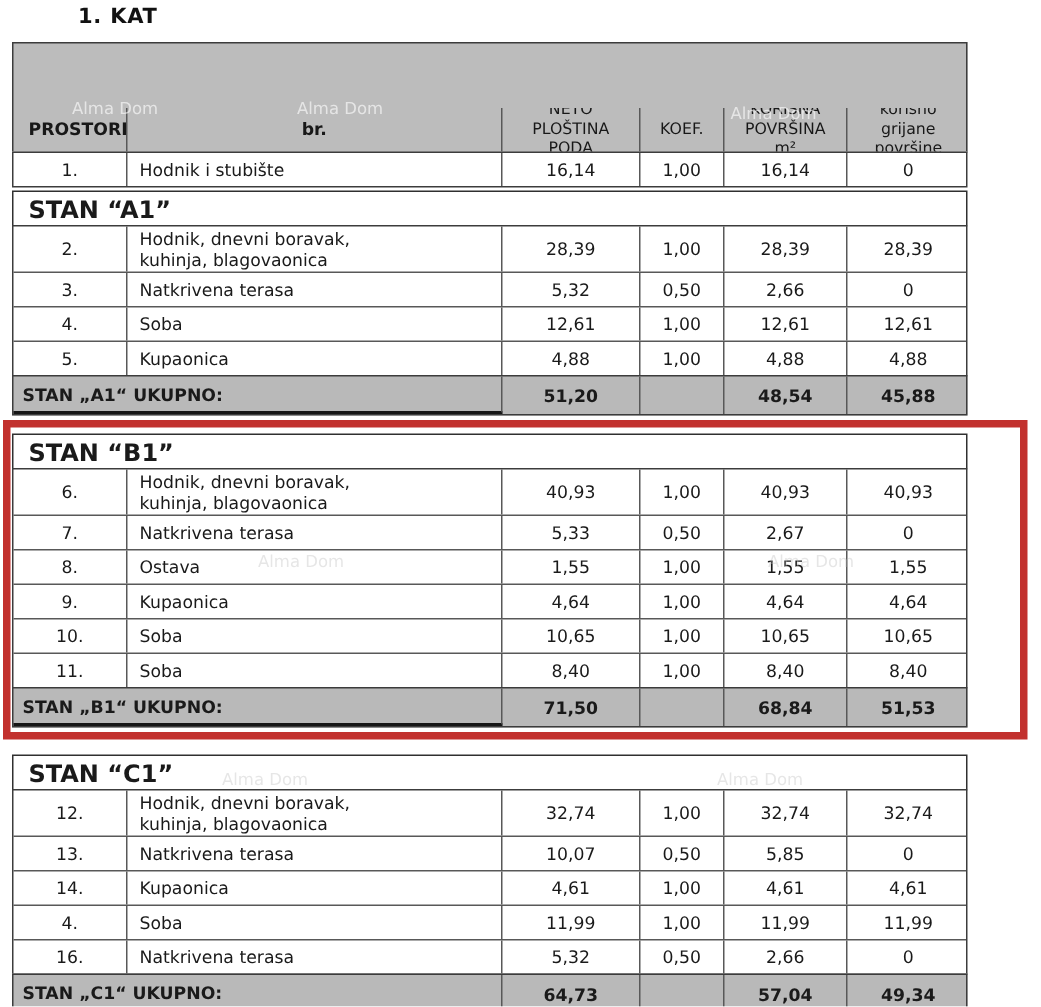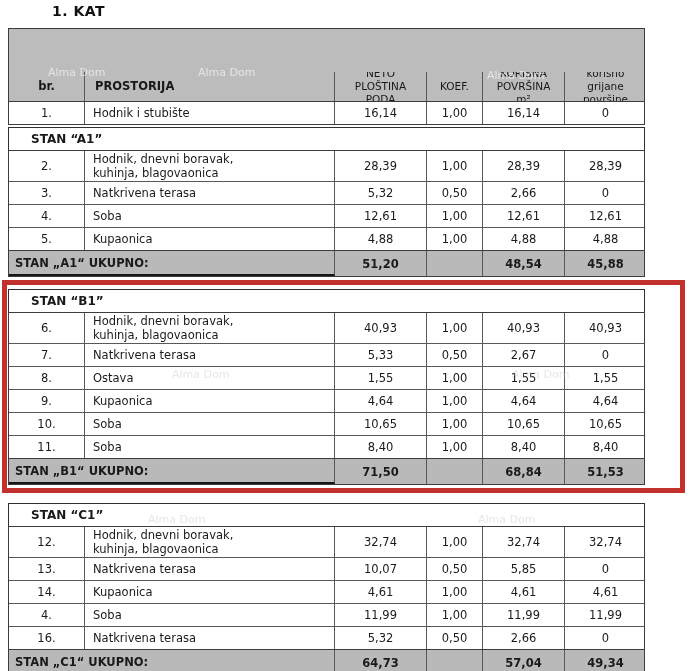--- a/index.html
+++ b/index.html
@@ -35,22 +35,22 @@
   .row.tall{height:30px;}
   .row + .row{border-top:1px solid #585858;}
   .row .c{font-size:11.5px;}
   .row .brc{justify-content:center;}
   .row .name{padding-left:8px;}
   .row .name .nm{white-space:pre-line; line-height:14px;}
   .row .num{justify-content:center;}
 
   
   .sect{height:24px; margin-top:2px; border:1px solid #303030;
-        display:flex; align-items:center; padding-left:22px;
-        font-size:12px; font-weight:bold; background:#fff; box-sizing:border-box;}
+        display:flex; align-items:center; padding-left:10px;
+        font-size:16px; font-weight:bold; background:#fff; box-sizing:border-box;}
 
   
   .total{height:27px; background:#b9b9b9; margin-top:-1px;}
   .total .c{font-size:11.5px; font-weight:bold;}
   .total .label{padding-left:6px; border-bottom:2px solid #161616;}
   .total .num{justify-content:center;}
 
   .gap10{height:10px;}
 
   
@@ -85,22 +85,22 @@
   <span class="wm onhdr wm2">Alma Dom</span>
   <span class="wm onhdr wm3">Alma Dom</span>
   <span class="wm onwhite wm4">Alma Dom</span>
   <span class="wm onwhite wm5">Alma Dom</span>
   <span class="wm onwhite wm6">Alma Dom</span>
   <span class="wm onwhite wm7">Alma Dom</span>
 
   <div id="tbl">
 
     <div class="block grid6 hdr">
+      <div class="c left">PROSTORIJA</div>
       <div class="c brc">br.</div>
-      <div class="c left">PROSTORIJA</div>
       <div class="c pre">5.1.5.
 NETO
 PLOŠTINA
 PODA
 m²</div>
       <div class="c">KOEF.</div>
       <div class="c pre">KORISNA
 POVRŠINA
 m²</div>
       <div class="c">

